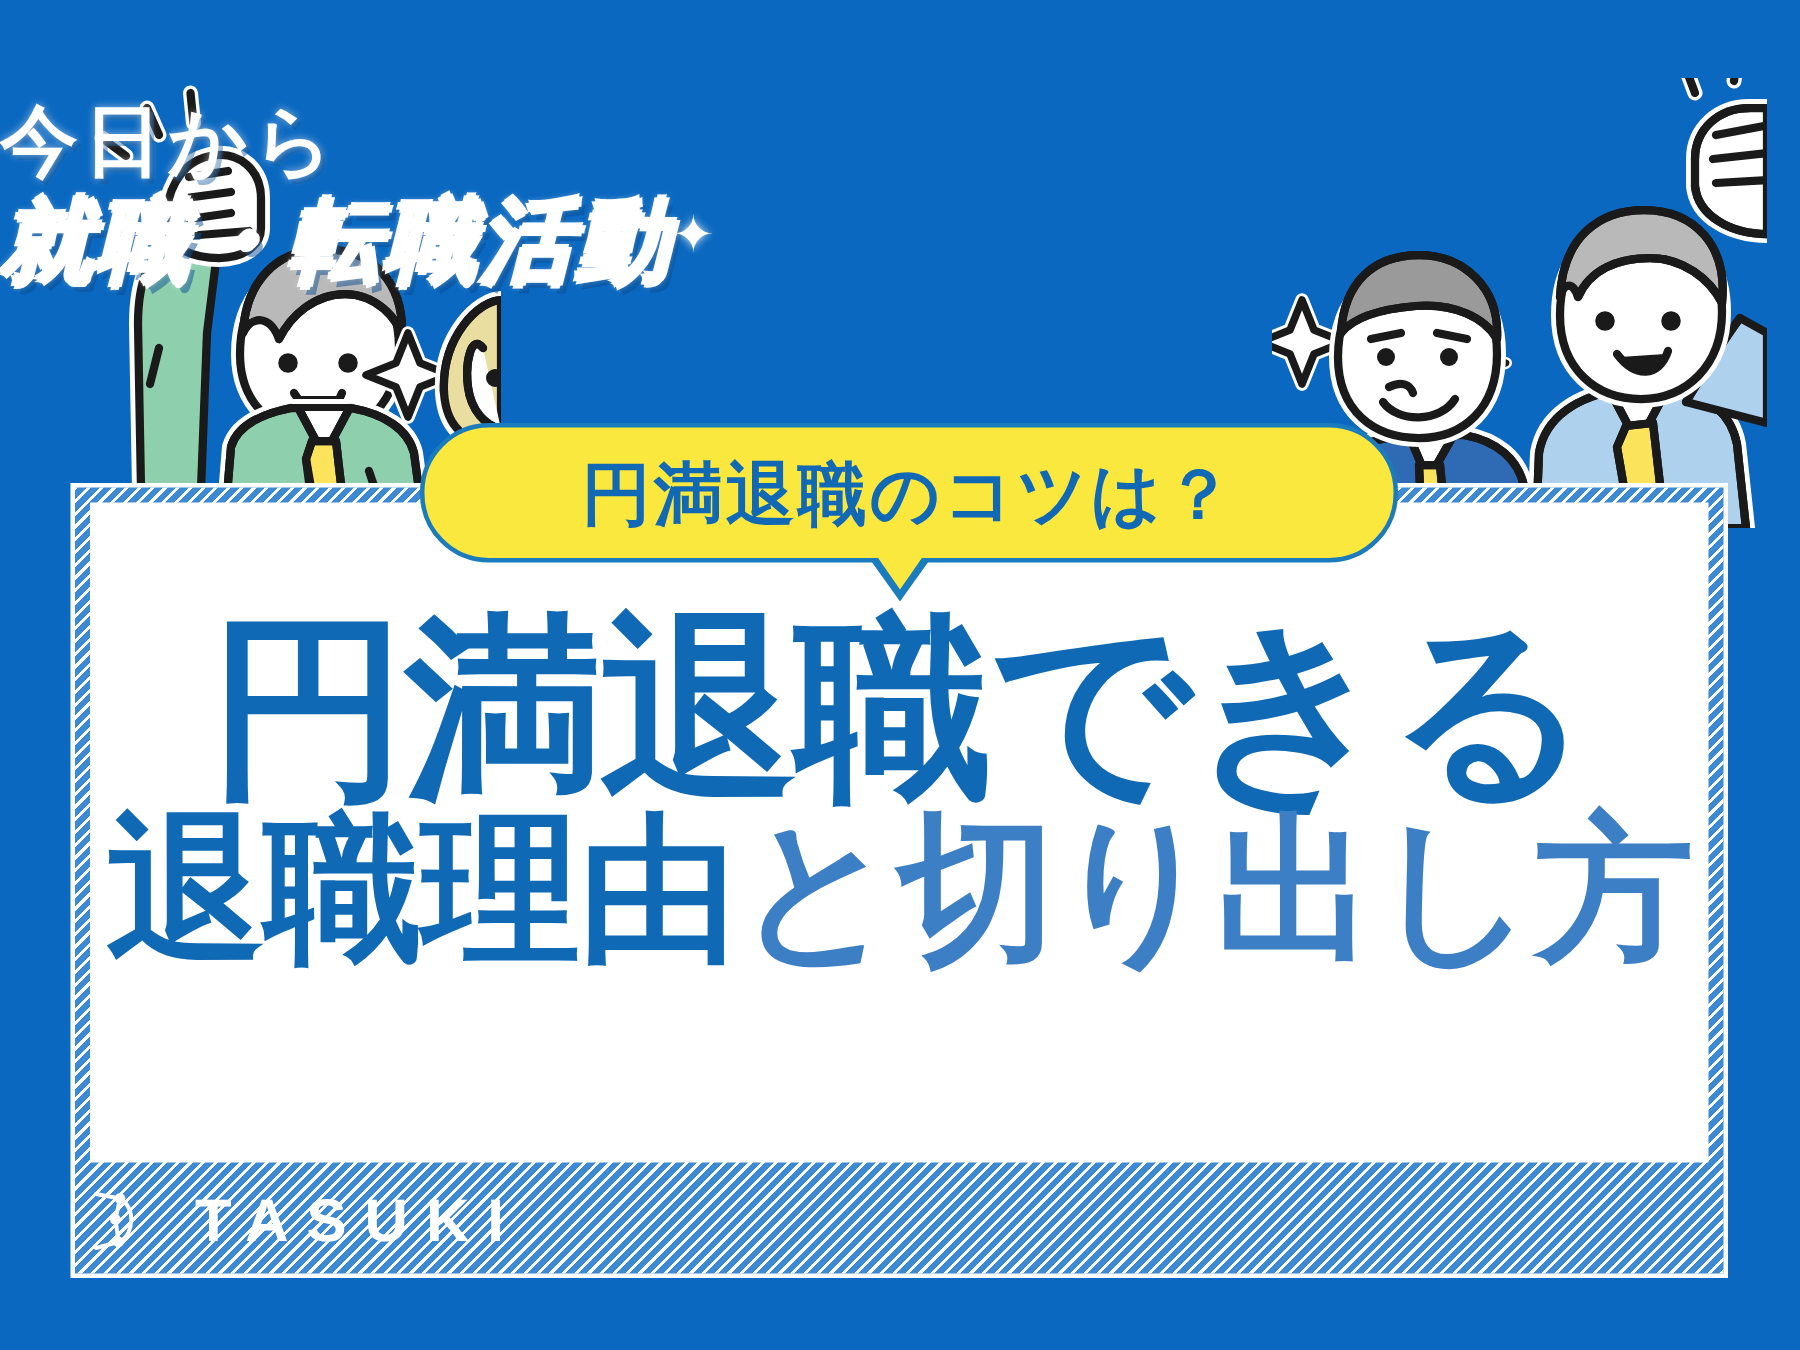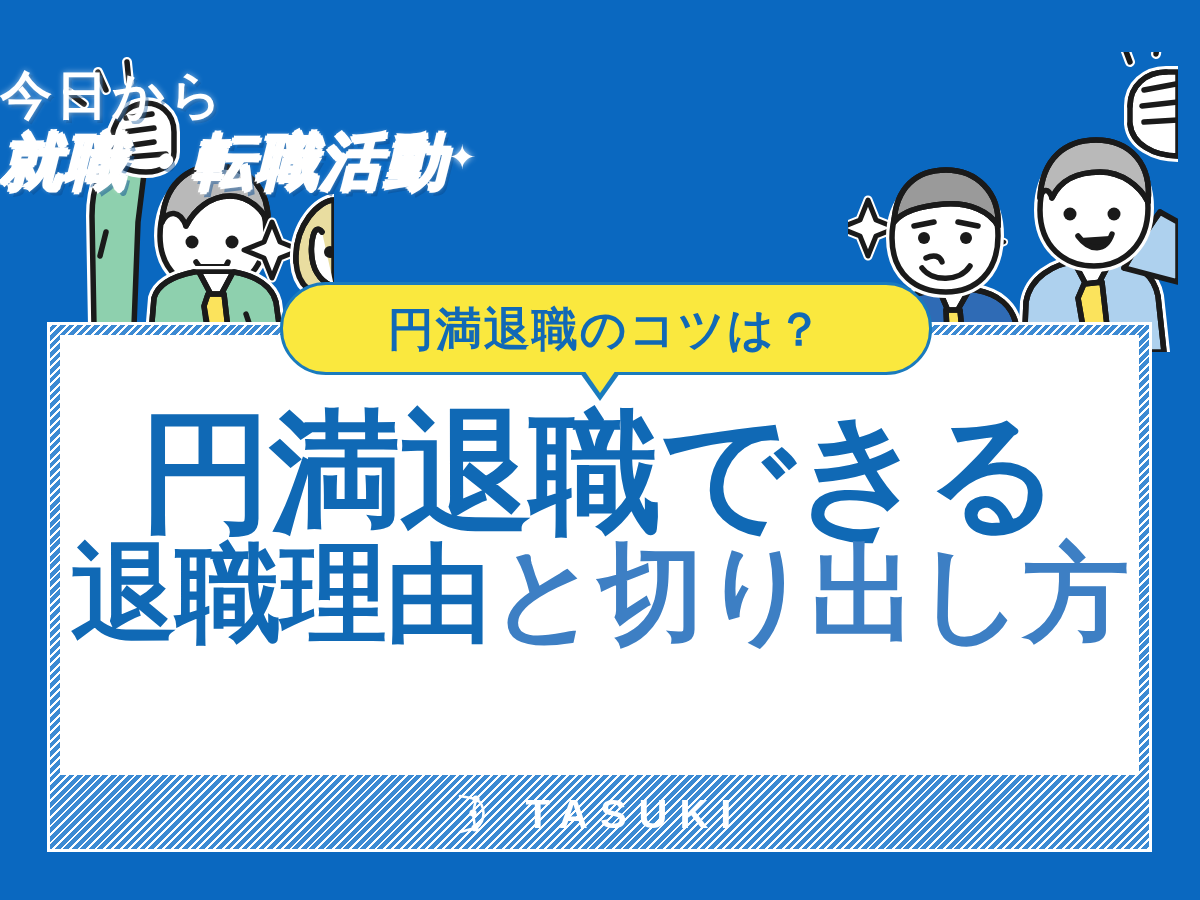--- a/index.html
+++ b/index.html
@@ -146,21 +146,20 @@
   }
   #headline-line2 .dark { color:#1069b5; }
 
   
   #brand-bar {
     position:absolute;
     left:10px; top:450px;
     width:1079px; height:77px;
     display:flex;
     align-items:center;
-    justify-content:center;
     gap:16px;
     z-index:20;
   }
   #brand-mark { width:42px; height:46px; display:block; }
   #brand-name {
     font-size:40px;
     font-weight:bold;
     color:#ffffff;
     letter-spacing:12px;
     line-height:1;

